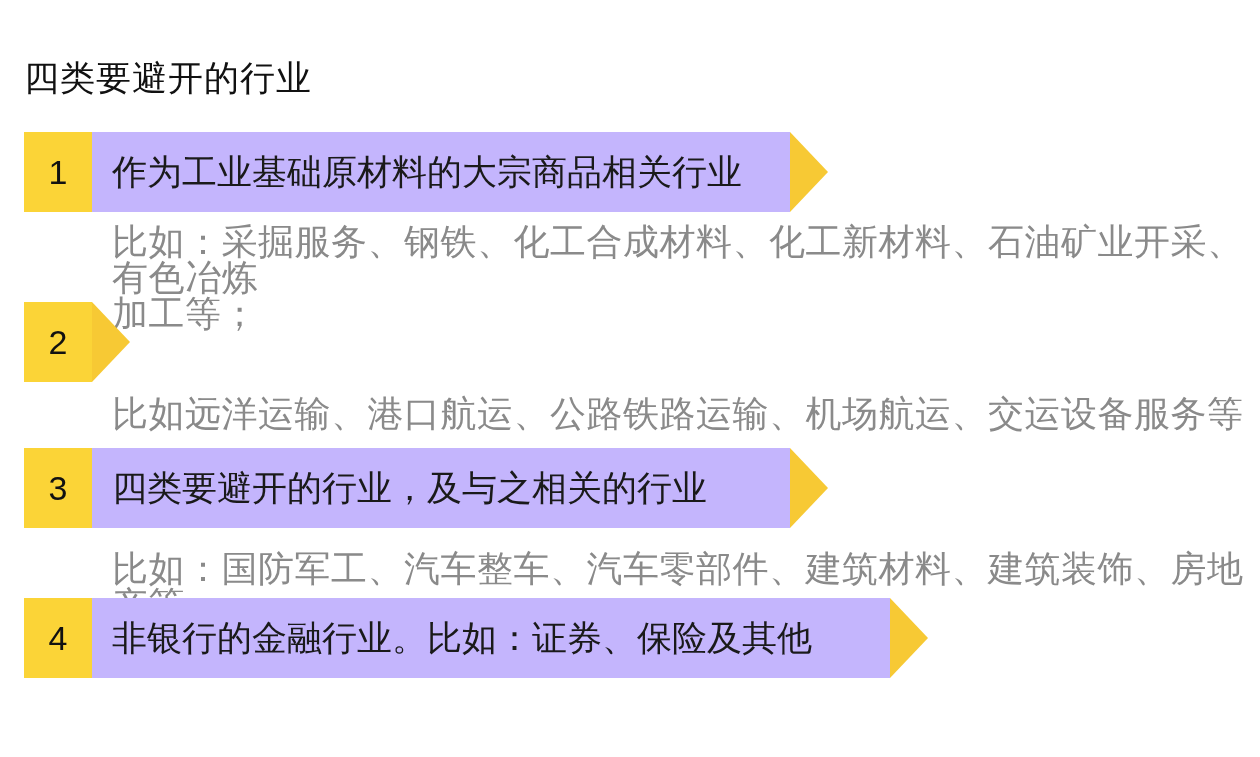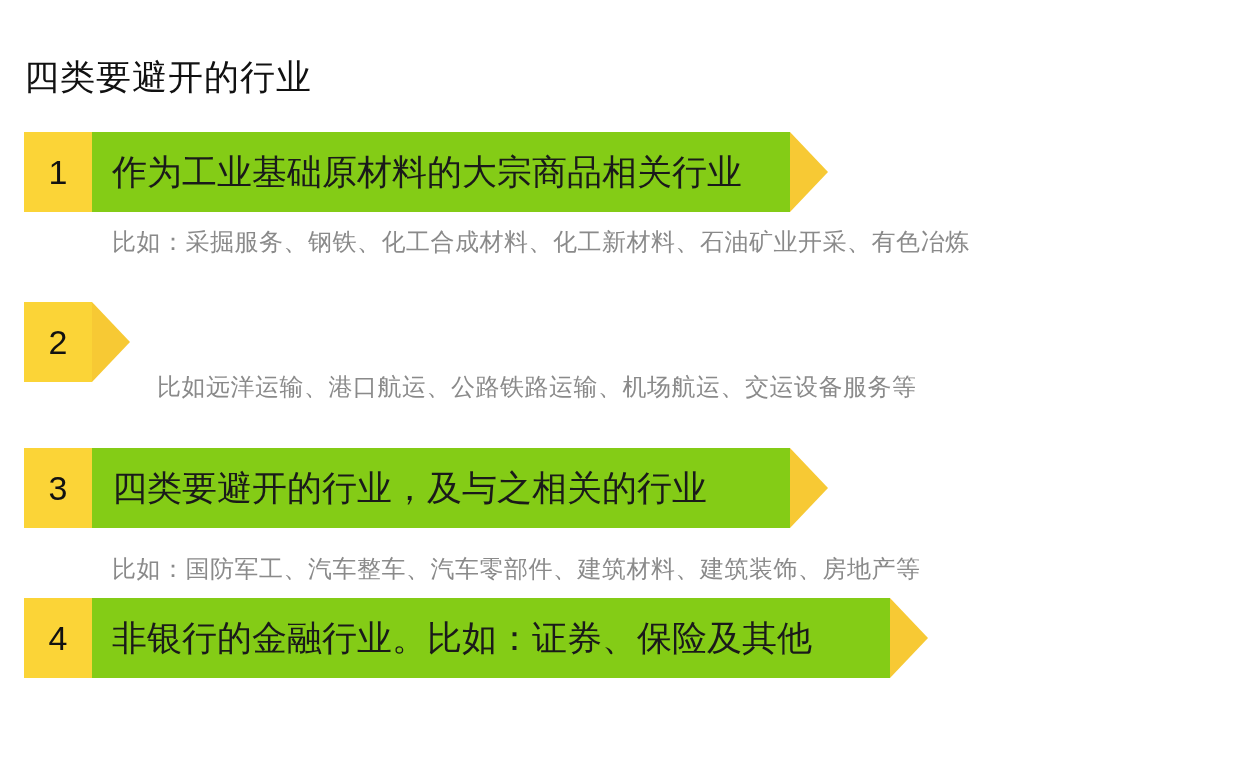--- a/index.html
+++ b/index.html
@@ -2,65 +2,66 @@
 <html><head>
   <meta charset="utf-8">
   <style>
     html, body { margin: 0; padding: 0; }
     body {
       width: 1260px; height: 757px; background: #ffffff; position: relative; overflow: hidden;
       font-family: "DejaVu Sans", "Liberation Sans", sans-serif;
     }
     .title {
       position: absolute; left: 24px; top: 56px;
-      font-family: Liberation Serif, serif;
+      font-family: Liberation Sans, sans-serif;
       font-size: 35px; color: #111111; letter-spacing: 1px; line-height: 44px;
     }
     .banner {
       position: absolute; left: 24px; height: 80px; display: flex; align-items: stretch;
     }
     .num-box {
       width: 68px; background: #fbd437; display: flex; align-items: center; justify-content: center;
       font-family: "Liberation Sans", sans-serif; font-size: 34px; color: #111111;
     }
     .arrow-body {
-      position: relative; background: #84cc16; display: flex; align-items: center;
+      position: relative; background: #c4b5fd; display: flex; align-items: center;
       padding-left: 20px;
       font-family: "DejaVu Serif", "Liberation Serif", serif;
       font-size: 35px; color: #1a1a1a; white-space: nowrap;
     }
     .arrow-tip {
       width: 0; height: 0;
       border-top: 40px solid transparent; border-bottom: 40px solid transparent;
       border-left: 38px solid #f7c934;
     }
     .desc {
       position: absolute; left: 112px; font-family: "DejaVu Serif", "Liberation Serif", serif;
-      font-size: 24px; color: #8a8a8a; line-height: 36px; letter-spacing: 0.5px;
+      font-size: 36px; color: #8a8a8a; line-height: 36px; letter-spacing: 0.5px;
     }
   </style>
 </head>
 <body>
 
 <div class="title">四类要避开的行业</div>
 
 <div class="banner" style="top:132px;">
   <div class="num-box">1</div>
   <div class="arrow-body" style="width:678px;">作为工业基础原材料的大宗商品相关行业</div>
   <div class="arrow-tip"></div>
 </div>
 <div class="desc" style="top:224px;">
   <div>比如：采掘服务、钢铁、化工合成材料、化工新材料、石油矿业开采、有色冶炼</div>
+  <div>加工等；</div>
 </div>
 
 <div class="banner" style="top:302px;">
   <div class="num-box">2</div>
   <div class="arrow-tip"></div>
 </div>
-<div class="desc" style="top:369px;margin-left:45px;">
+<div class="desc" style="top:396px;">
   <div>比如远洋运输、港口航运、公路铁路运输、机场航运、交运设备服务等</div>
 </div>
 
 <div class="banner" style="top:448px;">
   <div class="num-box">3</div>
   <div class="arrow-body" style="width:678px;">四类要避开的行业，及与之相关的行业</div>
   <div class="arrow-tip"></div>
 </div>
 <div class="desc" style="top:551px;">
   <div>比如：国防军工、汽车整车、汽车零部件、建筑材料、建筑装饰、房地产等</div>

